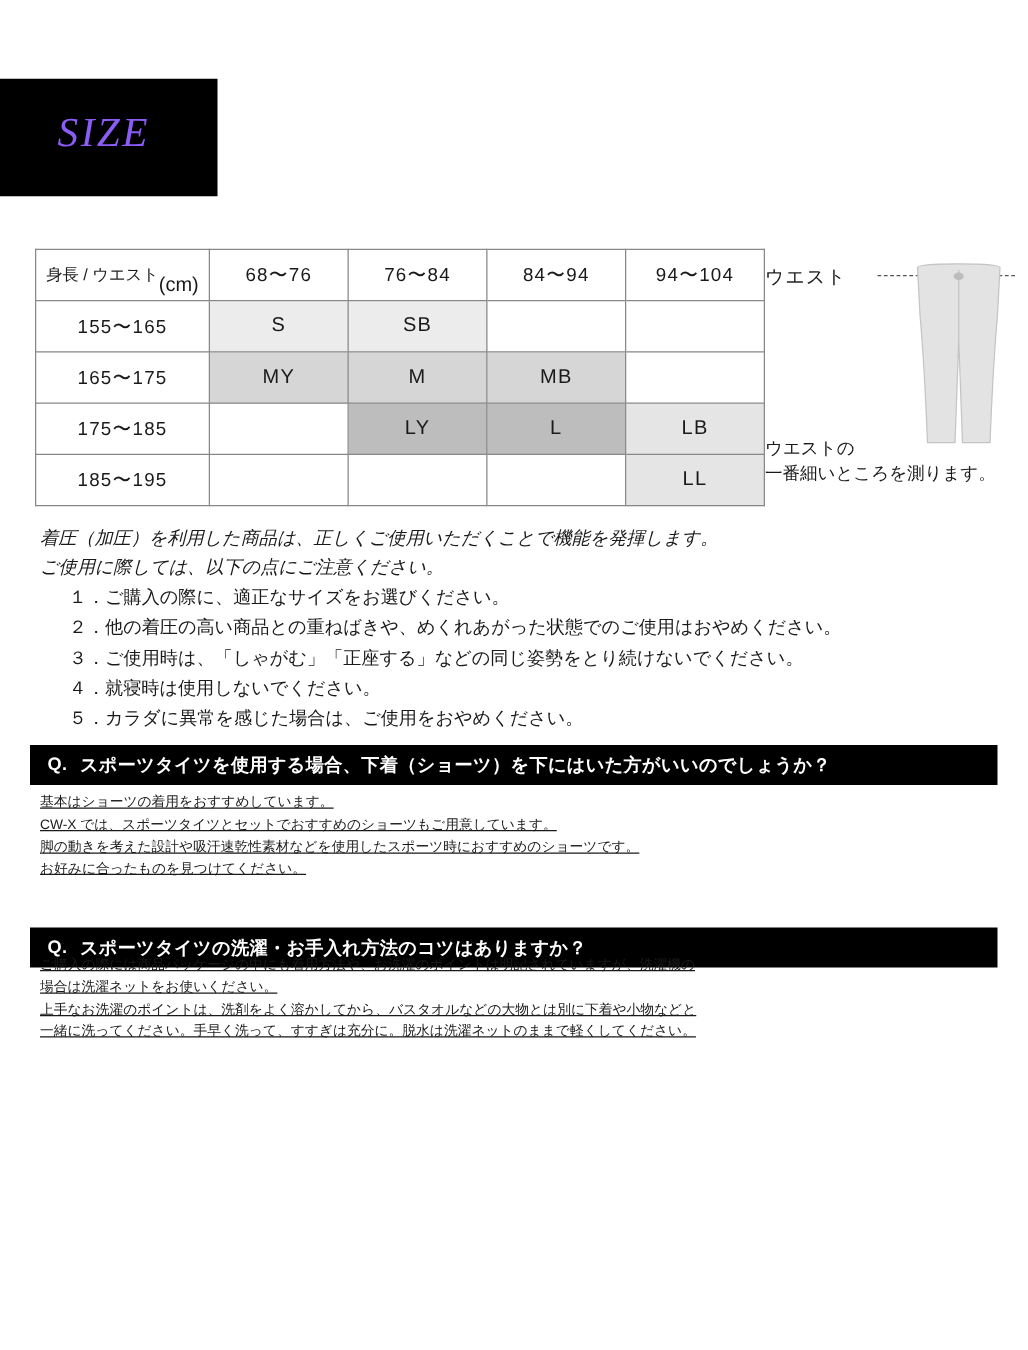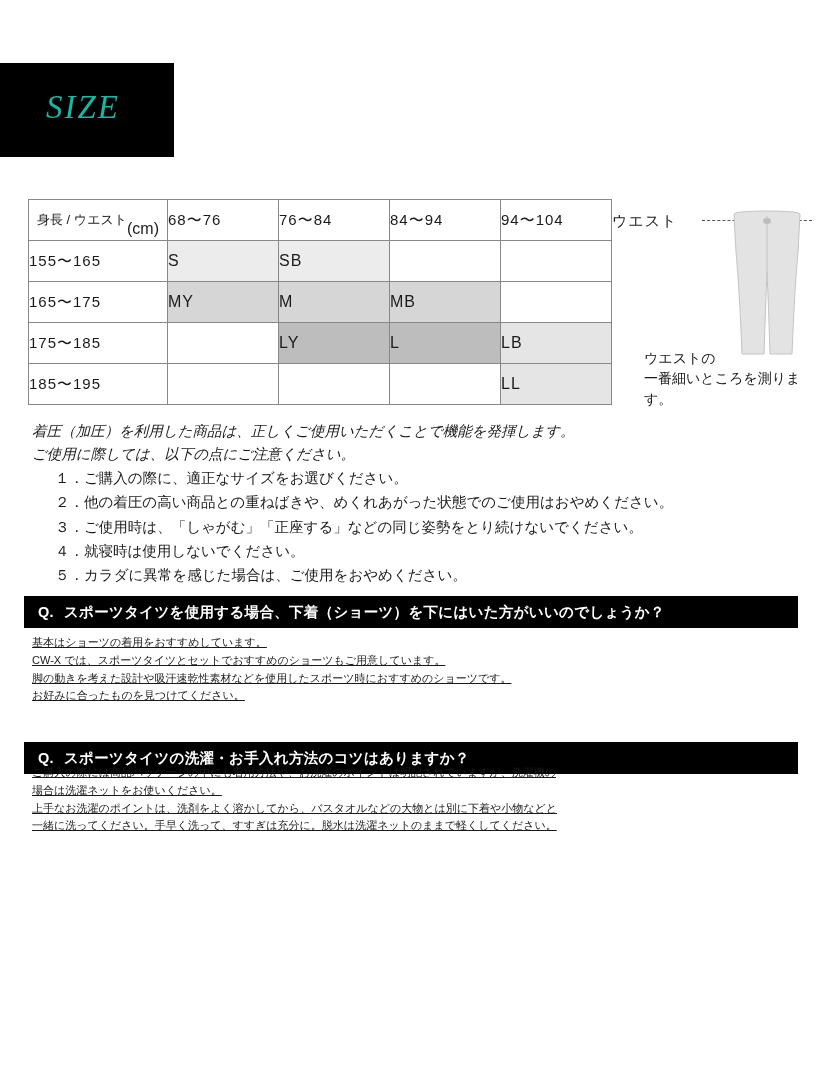--- a/index.html
+++ b/index.html
@@ -27,39 +27,40 @@
     left: 0;
     top: 63px;
     width: 174px;
     height: 94px;
     background: #000000;
   }
   .size-banner .size-text {
     position: absolute;
     left: 46px;
     top: 26px;
-    color: #14b8a6;
+    color: #8b5cf6;
     font-family: "Liberation Serif", serif;
     font-style: italic;
     font-size: 33px;
     letter-spacing: 2px;
     font-weight: 400;
   }
 
   
   .size-table {
     position: absolute;
     left: 28px;
     top: 199px;
     border-collapse: collapse;
     table-layout: fixed;
   }
   .size-table td {
     border: 1px solid #888;
     height: 40px;
+    text-align: center;
     vertical-align: middle;
     font-size: 15px;
     color: #1a1a1a;
     padding: 0;
   }
   .size-table td.head-label {
     width: 130px;
     font-size: 13px;
     text-align: left;
     padding-left: 8px;
@@ -124,21 +125,20 @@
   .waist-arrow-l { left: 128px; border-right: 6px solid #555; }
   .waist-arrow-r { left: 174px; border-left: 6px solid #555; }
   .leg-svg { position: absolute; left: 110px; top: 8px; }
   .waist-note {
     position: absolute;
     left: 0;
     top: 148px;
     font-size: 14px;
     line-height: 1.45;
     white-space: pre-line;
-    margin-left: 32px;
   }
 
   
   .notes {
     position: absolute;
     left: 32px;
     top: 420px;
     width: 760px;
     font-size: 14.5px;
     line-height: 1.62;

